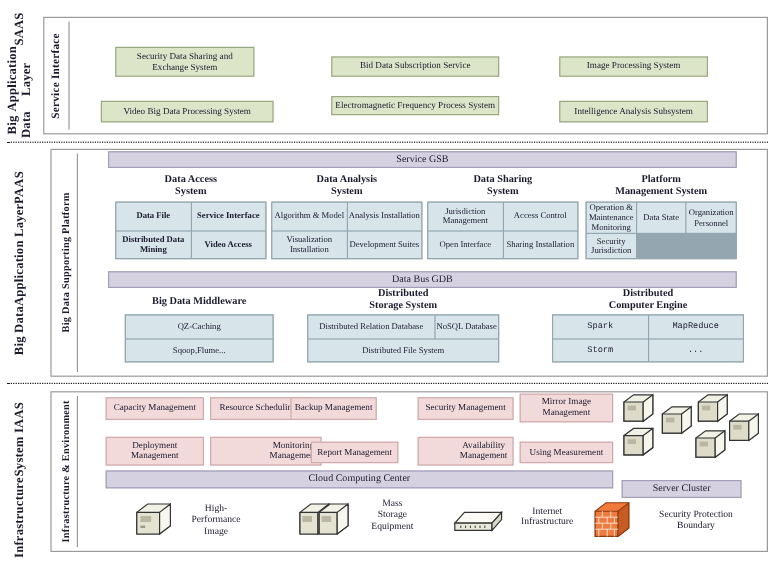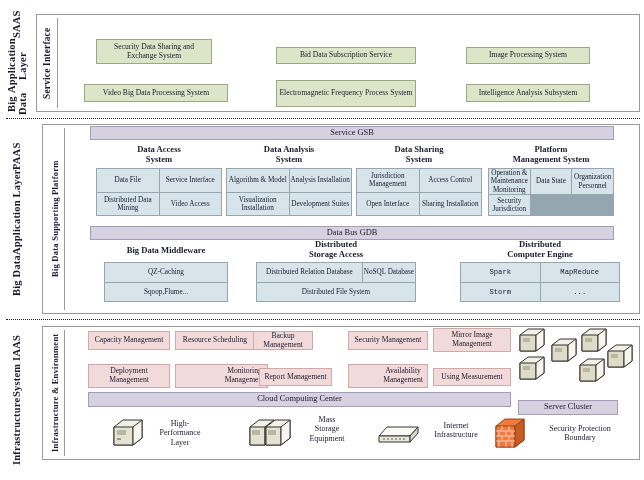--- a/index.html
+++ b/index.html
@@ -121,21 +121,21 @@
   </div>
   <div class="box green" style="left:276px; top:47px; width:140px; height:17px;text-align:right;">
     <span>Bid Data Subscription Service</span>
   </div>
   <div class="box green" style="left:466px; top:47px; width:124px; height:17px;">
     <span>Image Processing System</span>
   </div>
   <div class="box green" style="left:84px; top:84px; width:144px; height:18px;">
     <span>Video Big Data Processing System</span>
   </div>
-  <div class="box green" style="left:276px; top:80px; width:140px; height:27px;">
+  <div class="box green" style="left:276px; top:80px; width:140px; height:16px;">
     <span>Electromagnetic Frequency Process System</span>
   </div>
   <div class="box green" style="left:466px; top:84px; width:124px; height:18px;">
     <span>Intelligence Analysis Subsystem</span>
   </div>
 
   <div class="dotsep" style="top:118px;"></div>
 
   <div class="vlabel" style="left:2px; top:124px; width:30px; height:190px;">
     <span>Big Data</span>
@@ -164,21 +164,21 @@
   </div>
   <div class="grouptitle" style="left:356px; top:145px; width:126px;">
     <div>Data Sharing</div>
     <div>System</div>
   </div>
   <div class="grouptitle" style="left:486px; top:145px; width:130px;">
     <div>Platform</div>
     <div>Management System</div>
   </div>
 
-  <div class="grid" style="left:96px; top:168px; width:126px; height:48px; grid-template-columns:1fr 1fr; grid-template-rows:1fr 1fr;">
+  <div class="grid" style="left:96px; top:168px; width:126px; height:48px; grid-template-columns:1fr 1fr; grid-template-rows:1fr 1fr;font-weight:bold;">
     <div class="cell">
         <span>Data File</span>
       </div>
     <div class="cell">
         <span>Service Interface</span>
       </div>
     <div class="cell">
         <span>Distributed Data Mining</span>
       </div>
     <div class="cell">
@@ -242,21 +242,21 @@
     <div class="cell">
         <span>QZ-Caching</span>
       </div>
     <div class="cell">
         <span>Sqoop,Flume...</span>
       </div>
   </div>
 
   <div class="grouptitle" style="left:256px; top:240px; width:160px;">
     <div>Distributed</div>
-    <div>Storage Access</div>
+    <div>Storage System</div>
   </div>
   <div class="grid" style="left:256px; top:262px; width:160px; height:40px; grid-template-columns:1fr; grid-template-rows:1fr 1fr;">
     <div class="cell">
         <span>Distributed Relation Database</span>
       </div>
     <div class="cell">
         <span>NoSQL Database</span>
       </div>
     <div class="cell" style="grid-column:1 / span 2;">
         <span>Distributed File System</span>
@@ -295,21 +295,21 @@
     <span>Infrastructure &amp; Environment</span>
   </div>
   <div style="position:absolute; left:64px; top:330px; width:0; height:126px; border-left:1px solid #9a9a9a;"></div>
 
   <div class="box pink" style="left:88px; top:331px; width:82px; height:19px;">
     <span>Capacity Management</span>
     </div>
   <div class="box pink" style="left:175px; top:331px; width:80px; height:19px;">
     <span>Resource Scheduling</span>
     </div>
-  <div class="box pink" style="left:253px; top:331px; width:60px; height:19px;">
+  <div class="box pink" style="left:242px; top:331px; width:72px; height:19px;">
     <span>Backup Management</span>
     </div>
   <div class="box pink" style="left:348px; top:331px; width:80px; height:19px;">
     <span>Security Management</span>
     </div>
   <div class="box pink" style="left:433px; top:328px; width:78px; height:24px;">
     <span>Mirror Image Management</span>
     </div>
 
   <div class="box pink" style="left:88px; top:364px; width:82px; height:24px;">
@@ -385,21 +385,21 @@
         <path d="M2,9 L21,9 L21,27 L2,27 Z" fill="#e4e2d0"></path>
         <path d="M21,9 L30,2 L30,20 L21,27 Z" fill="#f8f7ef"></path>
         <rect x="5" y="12" width="9" height="5" fill="#b9b7a4" stroke="none"></rect>
         <rect x="5" y="20" width="4" height="2" fill="#9c9a88" stroke="none"></rect>
       </g>
     </svg>
   </div>
   <div class="legend-text" style="left:146px; top:419px; width:68px;">
     <div>High-</div>
     <div>Performance</div>
-    <div>Layer</div>
+    <div>Image</div>
   </div>
 
   <div class="legend-item" style="left:248px; top:418px; width:48px; height:30px;">
     <svg width="48" height="30" viewBox="0 0 48 30">
       <g stroke="#333" stroke-width="1">
         <path d="M2,9 L11,2 L26,2 L26,20 L17,27 L2,27 Z" fill="#f2f1e6"></path>
         <path d="M2,9 L17,9 L17,27 L2,27 Z" fill="#e4e2d0"></path>
         <path d="M17,9 L26,2 L26,20 L17,27 Z" fill="#f8f7ef"></path>
         <rect x="4" y="12" width="8" height="5" fill="#b9b7a4" stroke="none"></rect>
         <path d="M18,9 L27,2 L42,2 L42,20 L33,27 L18,27 Z" fill="#f2f1e6"></path>

